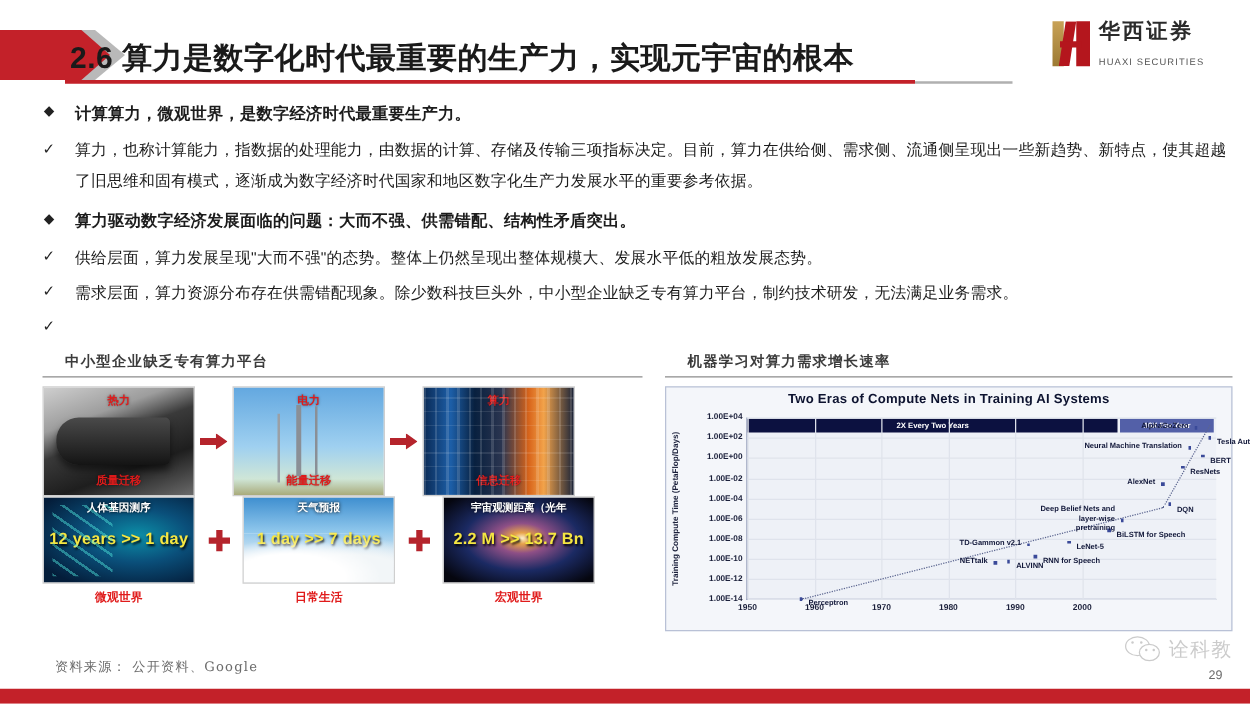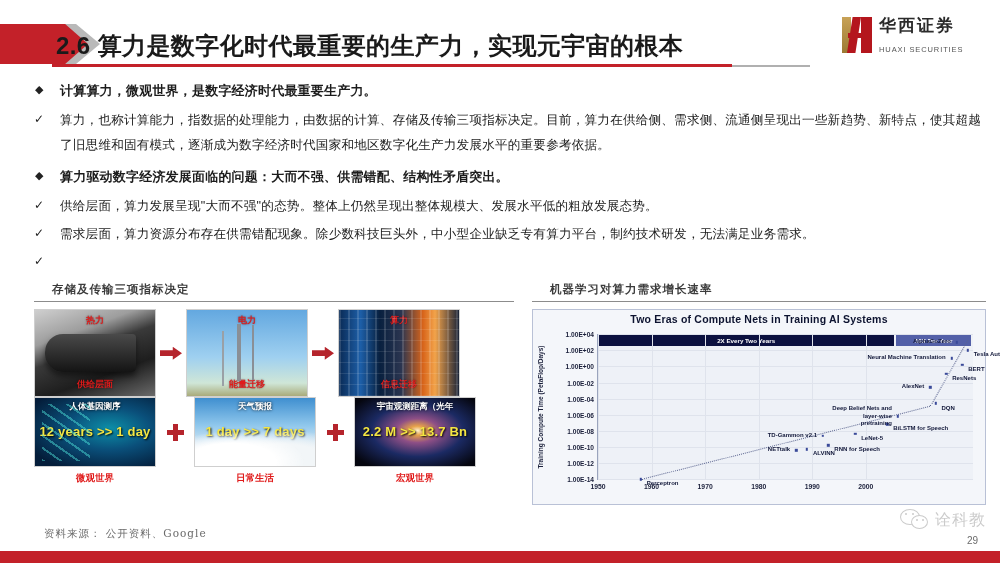--- a/index.html
+++ b/index.html
@@ -221,28 +221,28 @@
       <div class="b-text">需求层面，算力资源分布存在供需错配现象。除少数科技巨头外，中小型企业缺乏专有算力平台，制约技术研发，无法满足业务需求。</div>
     </div>
     <div class="b-row sub">
       <div class="b-mark">✓</div>
     </div>
   </div>
 
   <div class="panels">
 
     <div class="panel left">
-      <div class="panel-title">存储及传输三项指标决定</div>
+      <div class="panel-title">中小型企业缺乏专有算力平台</div>
       <div class="panel-rule"></div>
       <div class="panel-body">
 
         <div class="row-imgs">
           <div class="tile t1">
             <div class="cap-top">热力</div>
-            <div class="cap-bot">供给层面</div>
+            <div class="cap-bot">质量迁移</div>
           </div>
           <div class="arrow-r">
               <i></i>
             </div>
           <div class="tile t2">
             <div class="cap-top">电力</div>
             <div class="cap-bot">能量迁移</div>
           </div>
           <div class="arrow-r">
               <i></i>

